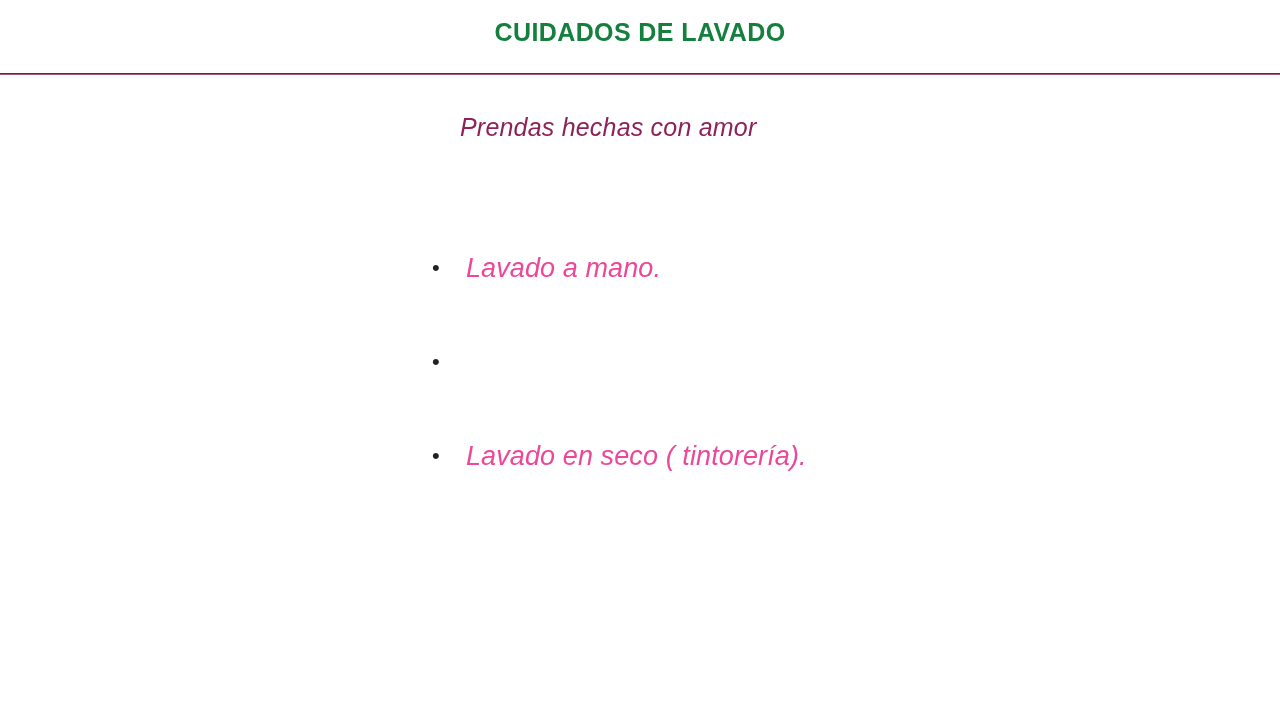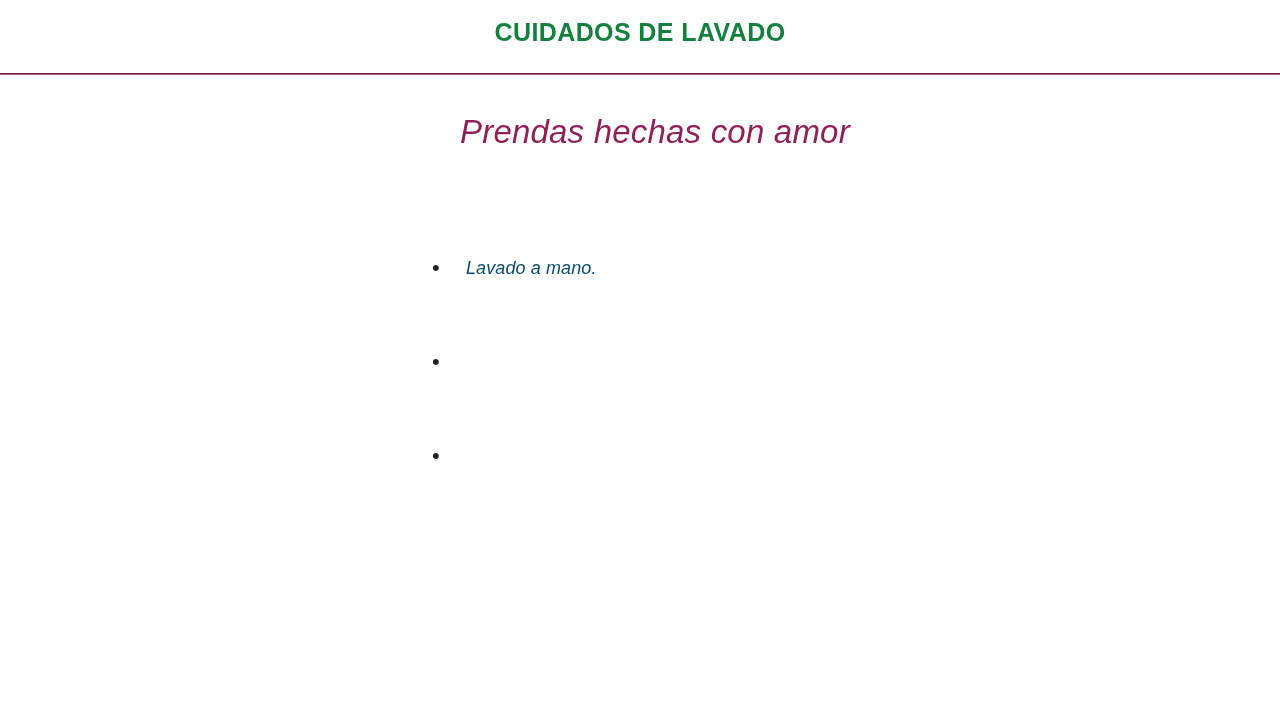--- a/index.html
+++ b/index.html
@@ -46,21 +46,21 @@
     left: 0;
     top: 1px;
     width: 1280px;
     height: 1px;
     background: #a4587d;
   }
   .subtitle {
     position: absolute;
     top: 113px;
     left: 460px;
-    font-size: 33px;
+    font-size: 25px;
     font-style: italic;
     color: #8e2157;
     letter-spacing: 0.2px;
   }
   .bullets {
     position: absolute;
     top: 252px;
     left: 428px;
     width: 700px;
   }
@@ -75,24 +75,24 @@
   .bullet-dot {
     width: 34px;
     flex: 0 0 34px;
     font-size: 22px;
     line-height: 32px;
     color: #222222;
     text-align: left;
     padding-left: 4px;
   }
   .bullet-text {
-    font-size: 18px;
+    font-size: 27px;
     font-style: italic;
     line-height: 32px;
-    color: #0c4a6e;
+    color: #ec4899;
     white-space: pre-line;
     letter-spacing: 0.1px;
   }
 </style>
 </head>
 <body>
 
 <div class="slide">
 
   <div class="slide-title">CUIDADOS DE LAVADO</div>
@@ -107,17 +107,18 @@
       <span class="bullet-dot">•</span>
       <span class="bullet-text">Lavado a mano.</span>
     </div>
 
     <div class="bullet">
       <span class="bullet-dot">•</span>
     </div>
 
     <div class="bullet">
       <span class="bullet-dot">•</span>
+      <span class="bullet-text">Lavado en seco ( tintorería).</span>
     </div>
 
   </div>
 
 </div>
 
 </body></html>

